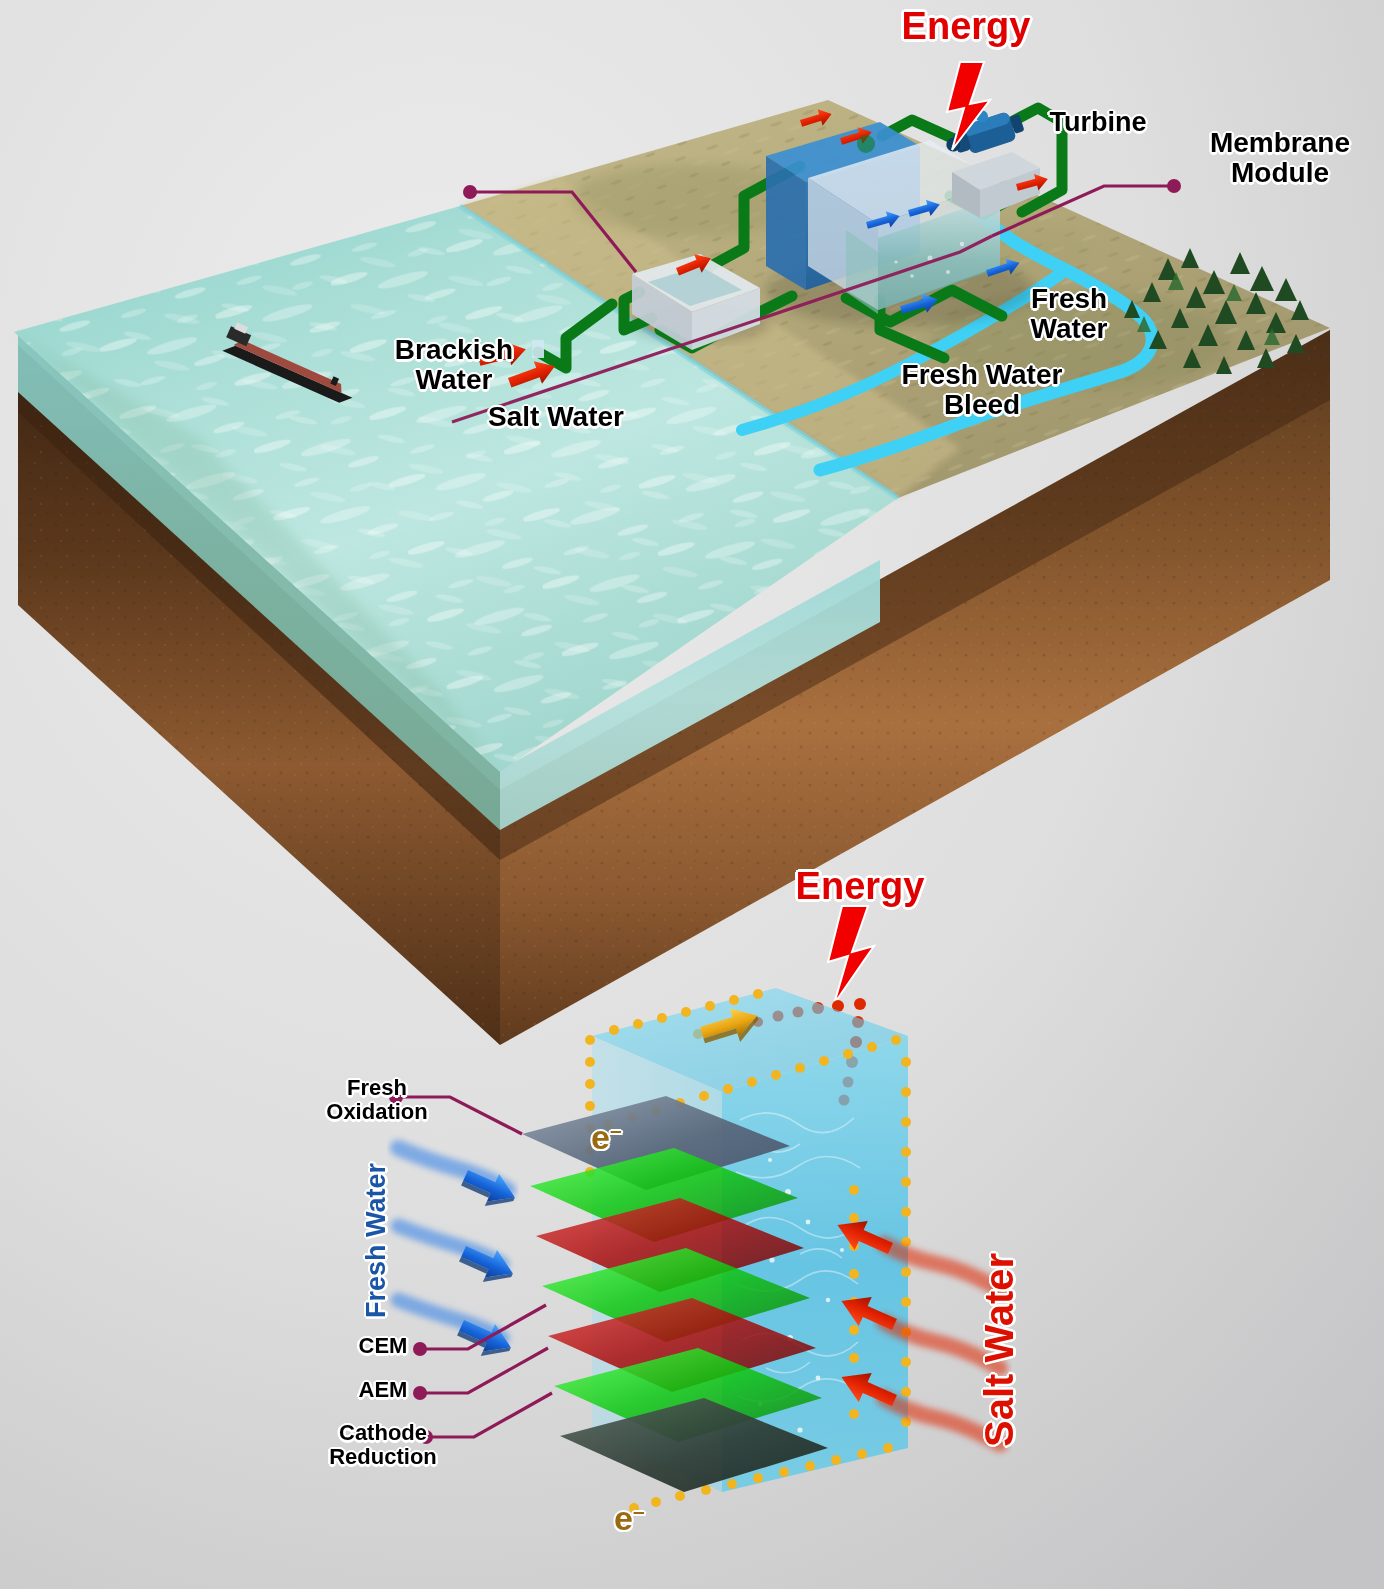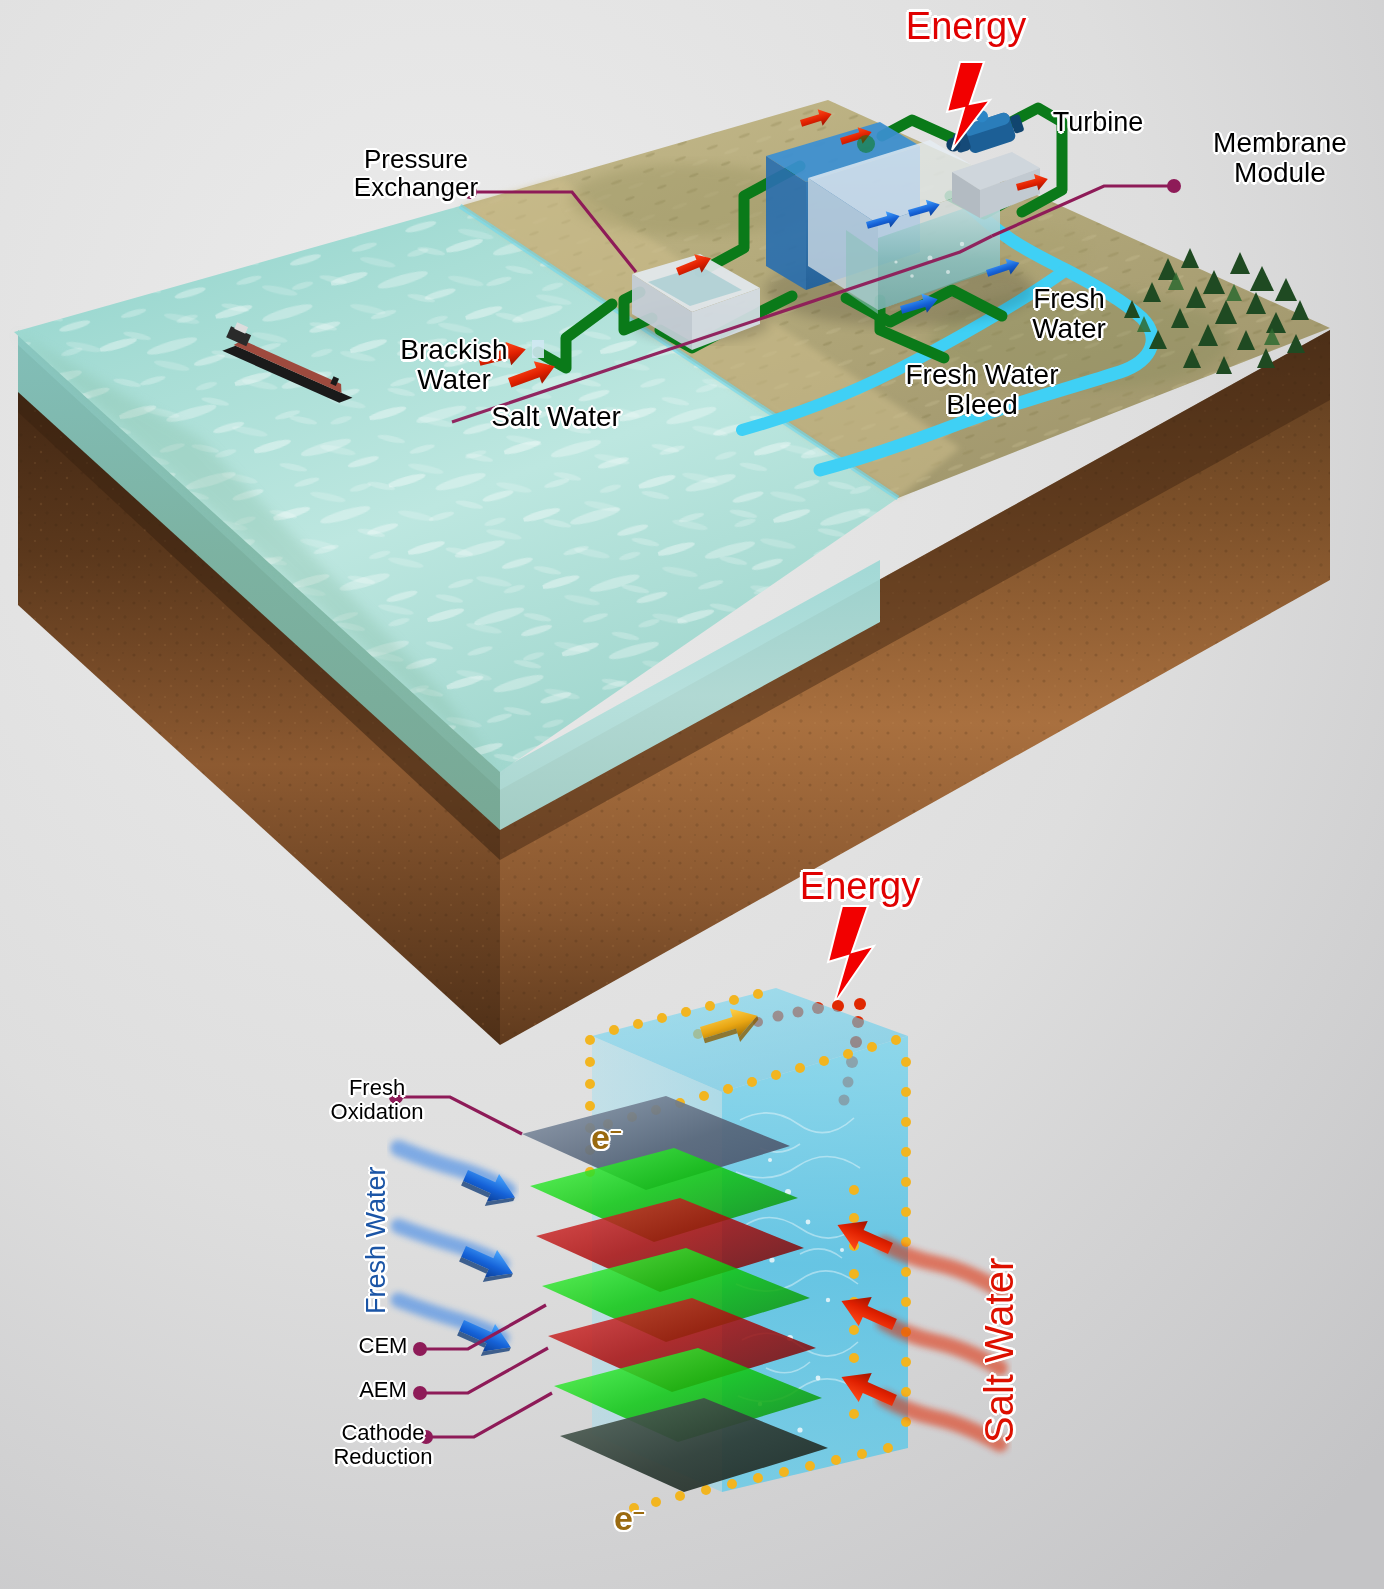--- a/index.html
+++ b/index.html
@@ -10,21 +10,21 @@
       radial-gradient(ellipse 120% 90% at 30% 25%, #e8e8e8 0%, #e0e0e0 35%, #d2d2d4 70%, #c6c6c8 100%);
     overflow:hidden;
     position:relative;
   }
   #stage{position:absolute;inset:0;}
   svg.layer{position:absolute;left:0;top:0;width:1384px;height:1589px;overflow:visible;}
 
   
   .lbl{
     position:absolute;
-    font-weight:normal;
+    font-weight:bold;
     color:#000;
     line-height:1.08;
     text-align:center;
     white-space:pre-line;
     -webkit-text-stroke:0px;
     text-shadow:
       2px 0 #fff, -2px 0 #fff, 0 2px #fff, 0 -2px #fff,
       1.5px 1.5px #fff, -1.5px 1.5px #fff, 1.5px -1.5px #fff, -1.5px -1.5px #fff,
       2.5px 0 #fff, -2.5px 0 #fff, 0 2.5px #fff, 0 -2.5px #fff;
     pointer-events:auto;
@@ -601,22 +601,20 @@
         <polyline points="420,1393 468,1393 548,1348"></polyline>
         <polyline points="426,1437 474,1437 552,1393"></polyline>
       </g>
       <circle cx="396" cy="1097" r="7" fill="#8e1b58"></circle>
       <circle cx="420" cy="1349" r="7" fill="#8e1b58"></circle>
       <circle cx="420" cy="1393" r="7" fill="#8e1b58"></circle>
       <circle cx="426" cy="1437" r="7" fill="#8e1b58"></circle>
     </g>
   </svg>
 
-  <div class="lbl" style="left:316px;top:145px;width:200px;font-size:26px;">Pressure
-Exchanger</div>
 
   <div class="lbl energy" style="left:866px;top:6px;width:200px;font-size:38px;">Energy</div>
 
   <div class="lbl" style="left:1028px;top:108px;width:140px;font-size:27px;">Turbine</div>
 
   <div class="lbl" style="left:1180px;top:128px;width:200px;font-size:28px;">Membrane
 Module</div>
 
   <div class="lbl" style="left:364px;top:335px;width:180px;font-size:28px;">Brackish
 Water</div>

